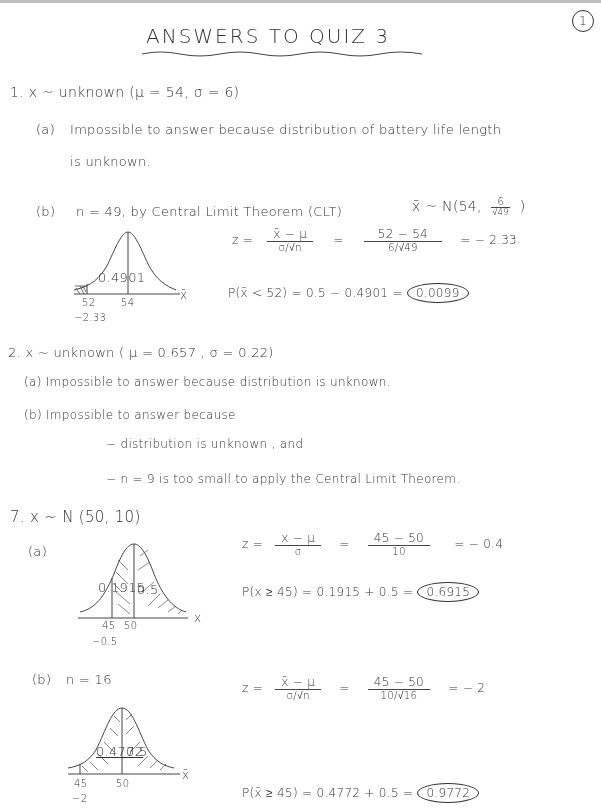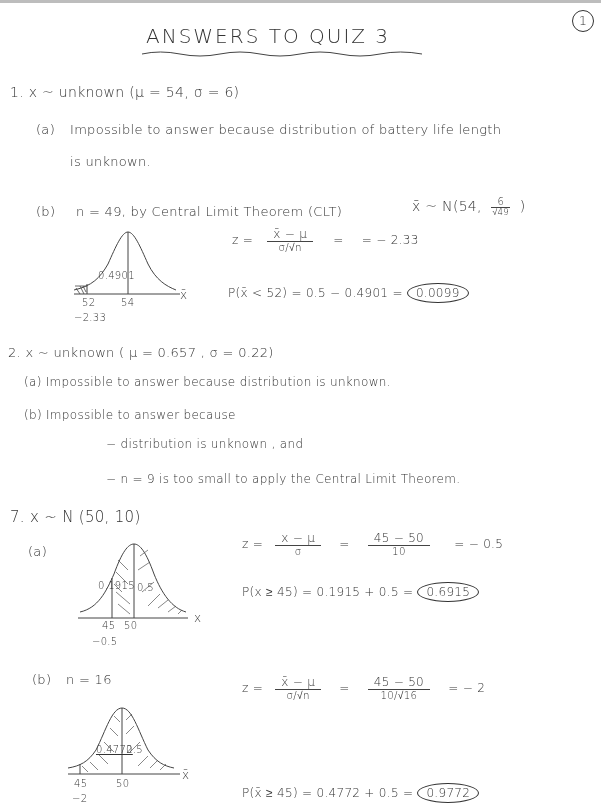--- a/index.html
+++ b/index.html
@@ -8,21 +8,21 @@
     font-family:"DejaVu Sans", sans-serif; color:#2a2a2a;
   }
   .abs { position:absolute; white-space:nowrap; }
   .hw { font-family:"DejaVu Sans", sans-serif; font-weight:200; color:#333; letter-spacing:0.3px; }
   .title { font-size:20px; letter-spacing:2px; }
   .t15 { font-size:15px; }
   .t14 { font-size:14px; }
   .t13 { font-size:13px; }
   .t12 { font-size:12px; }
   .t10 { font-size:10px; }
-  .t9 { font-size:10px; }
+  .t9 { font-size:13px; }
   .frac { display:inline-flex; flex-direction:column; align-items:center; vertical-align:middle; line-height:1.1; }
   .frac .num { border-bottom:1px solid #444; padding:0 6px; }
   .frac .den { padding:0 6px; font-size:0.85em; }
   .circled { border:1.3px solid #333; border-radius:50%; padding:2px 8px; }
   .pagenum { border:1.3px solid #333; border-radius:50%; width:20px; height:20px; text-align:center; line-height:20px; font-size:13px; }
   .topbar { position:absolute; left:0; top:0; width:601px; height:3px; background:#bdbdbd; }
   svg { position:absolute; overflow:visible; }
 </style>
 </head>
 <body>
@@ -51,20 +51,24 @@
   <span>)</span>
 </div>
 
 <div class="abs hw t12" style="left:232px; top:228px;">
   <span>z =</span>
   <span class="frac" style="margin-left:10px;">
       <span class="num">x̄ − μ</span>
       <span class="den">σ/√n</span>
     </span>
   <span style="margin-left:16px;">=</span>
+  <span class="frac" style="margin-left:16px;">
+      <span class="num" style="padding:0 14px;">52 − 54</span>
+      <span class="den">6/√49</span>
+    </span>
   <span style="margin-left:14px;">=  − 2.33</span>
 </div>
 
 <div class="abs hw t12" style="left:228px; top:286px;">
   <span>P(x̄ &lt; 52)  =  0.5  −  0.4901  =</span>
   <span class="circled">0.0099</span>
 </div>
 
 <svg style="left:72px; top:228px;" width="120" height="72">
   <line x1="2" y1="66" x2="108" y2="66" stroke="#444" stroke-width="1"></line>
@@ -109,21 +113,21 @@
   <span>z =</span>
   <span class="frac" style="margin-left:8px;">
       <span class="num">x − μ</span>
       <span class="den">σ</span>
     </span>
   <span style="margin-left:14px;">=</span>
   <span class="frac" style="margin-left:14px;">
       <span class="num">45 − 50</span>
       <span class="den">10</span>
     </span>
-  <span style="margin-left:20px;">=  − 0.5</span>
+  <span style="margin-left:20px;">=  − 0.4</span>
 </div>
 <div class="abs hw t12" style="left:242px; top:585px;">
   <span>P(x ≥ 45) = 0.1915 + 0.5 =</span>
   <span class="circled">0.6915</span>
 </div>
 
 <div class="abs hw t13" style="left:32px; top:672px;">(b)</div>
 <div class="abs hw t13" style="left:66px; top:672px;">n = 16</div>
 
 <svg style="left:68px; top:706px;" width="120" height="72">

